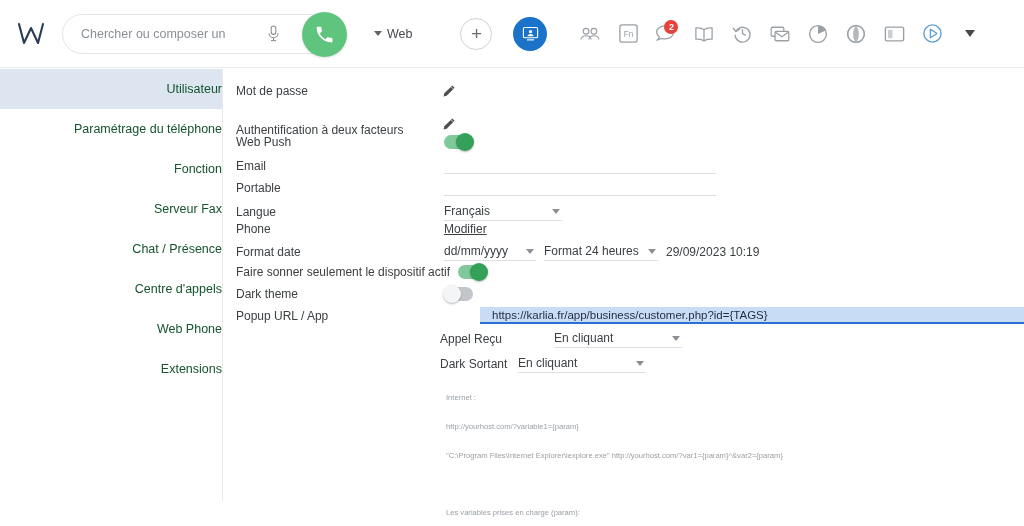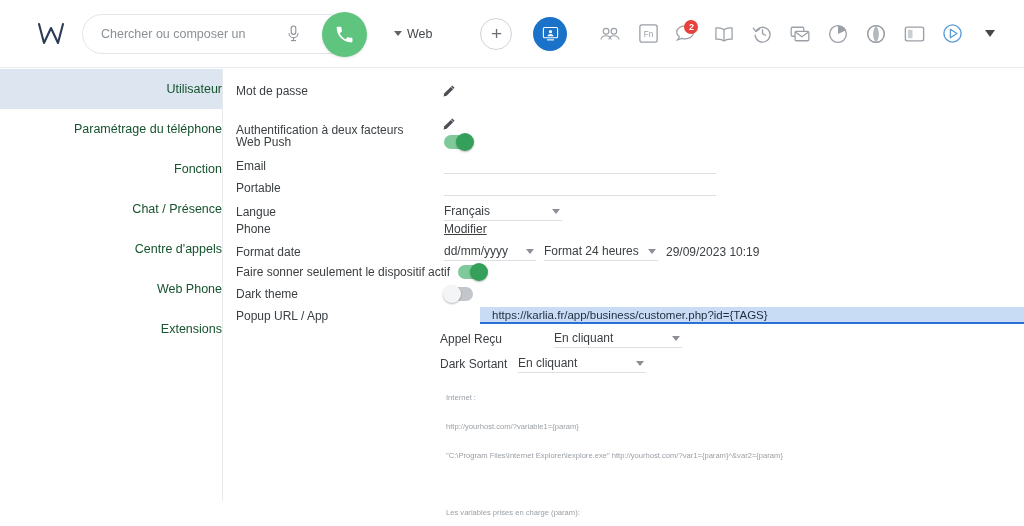--- a/index.html
+++ b/index.html
@@ -9,21 +9,21 @@
     font-family: "Liberation Sans", sans-serif;
     overflow: hidden;
   }
 
   
   .topbar {
     position: absolute; left: 0; top: 0;
     width: 1024px; height: 68px;
     background: #ffffff;
     border-bottom: 1px solid #e8eaed;
-    display: flex; align-items: center; padding-left: 20px;
+    display: flex; align-items: center;
   }
   .logo {
     width: 46px; margin-left: 8px;
     display: flex; align-items: center; justify-content: center;
   }
   .logo svg { display: block; }
 
   .searchwrap {
     position: relative;
     margin-left: 8px;
@@ -294,20 +294,23 @@
   <div class="side-item active">
     <span>Utilisateur</span>
   </div>
   <div class="side-item">
     <span>Paramétrage du téléphone</span>
   </div>
   <div class="side-item">
     <span>Fonction</span>
   </div>
   <div class="side-item">
+    <span>Serveur Fax</span>
+  </div>
+  <div class="side-item">
     <span>Chat / Présence</span>
   </div>
   <div class="side-item">
     <span>Centre d'appels</span>
   </div>
   <div class="side-item">
     <span>Web Phone</span>
   </div>
   <div class="side-item">
     <span>Extensions</span>

